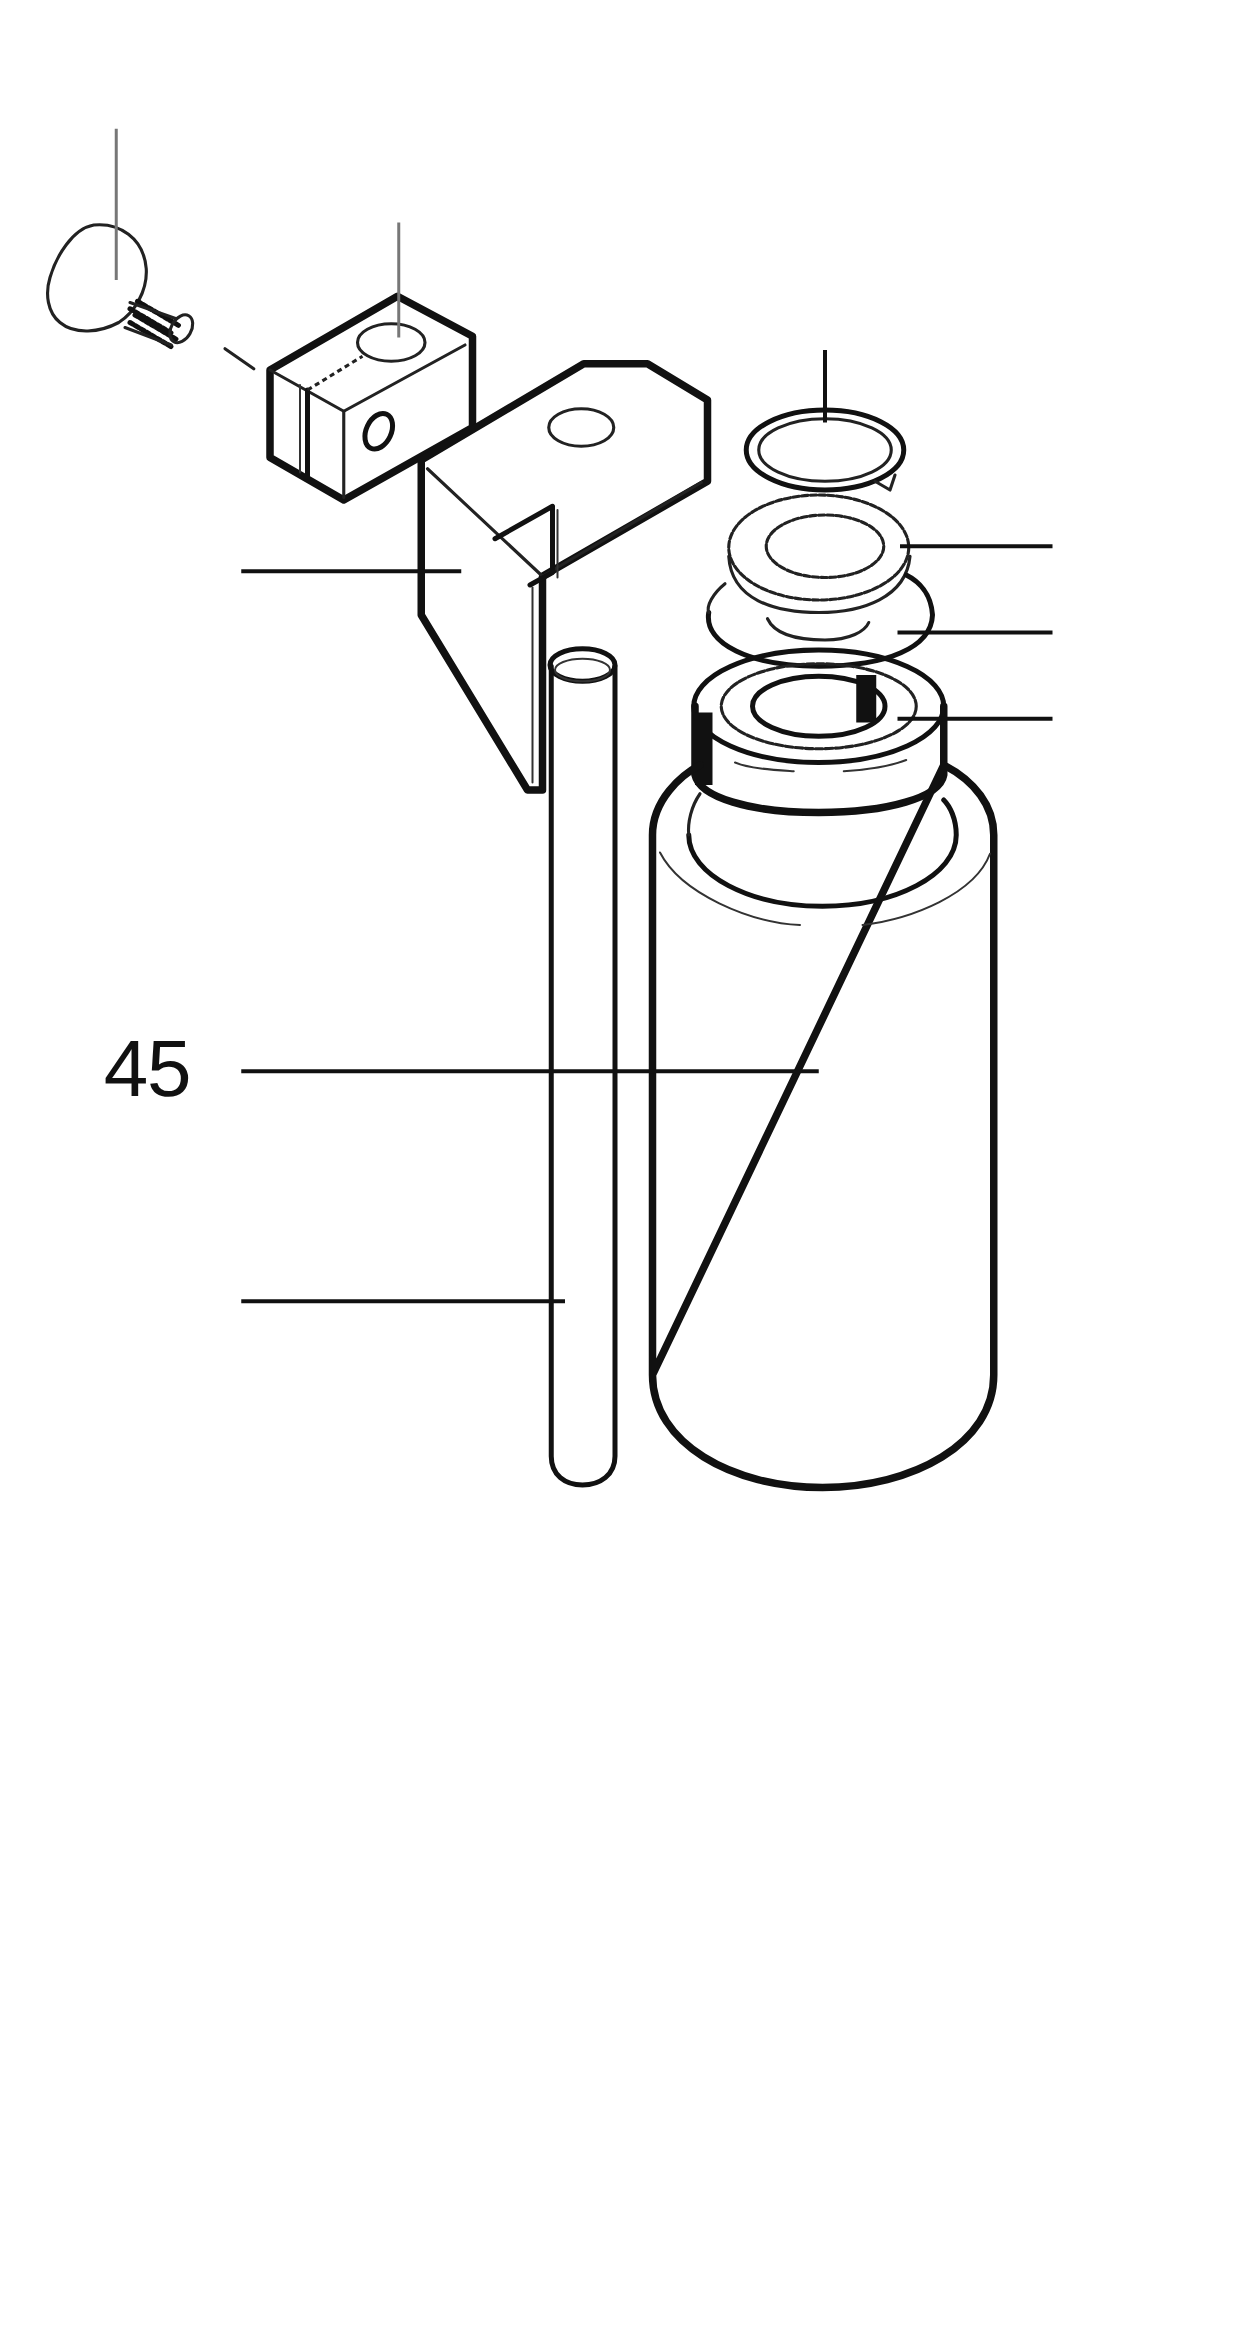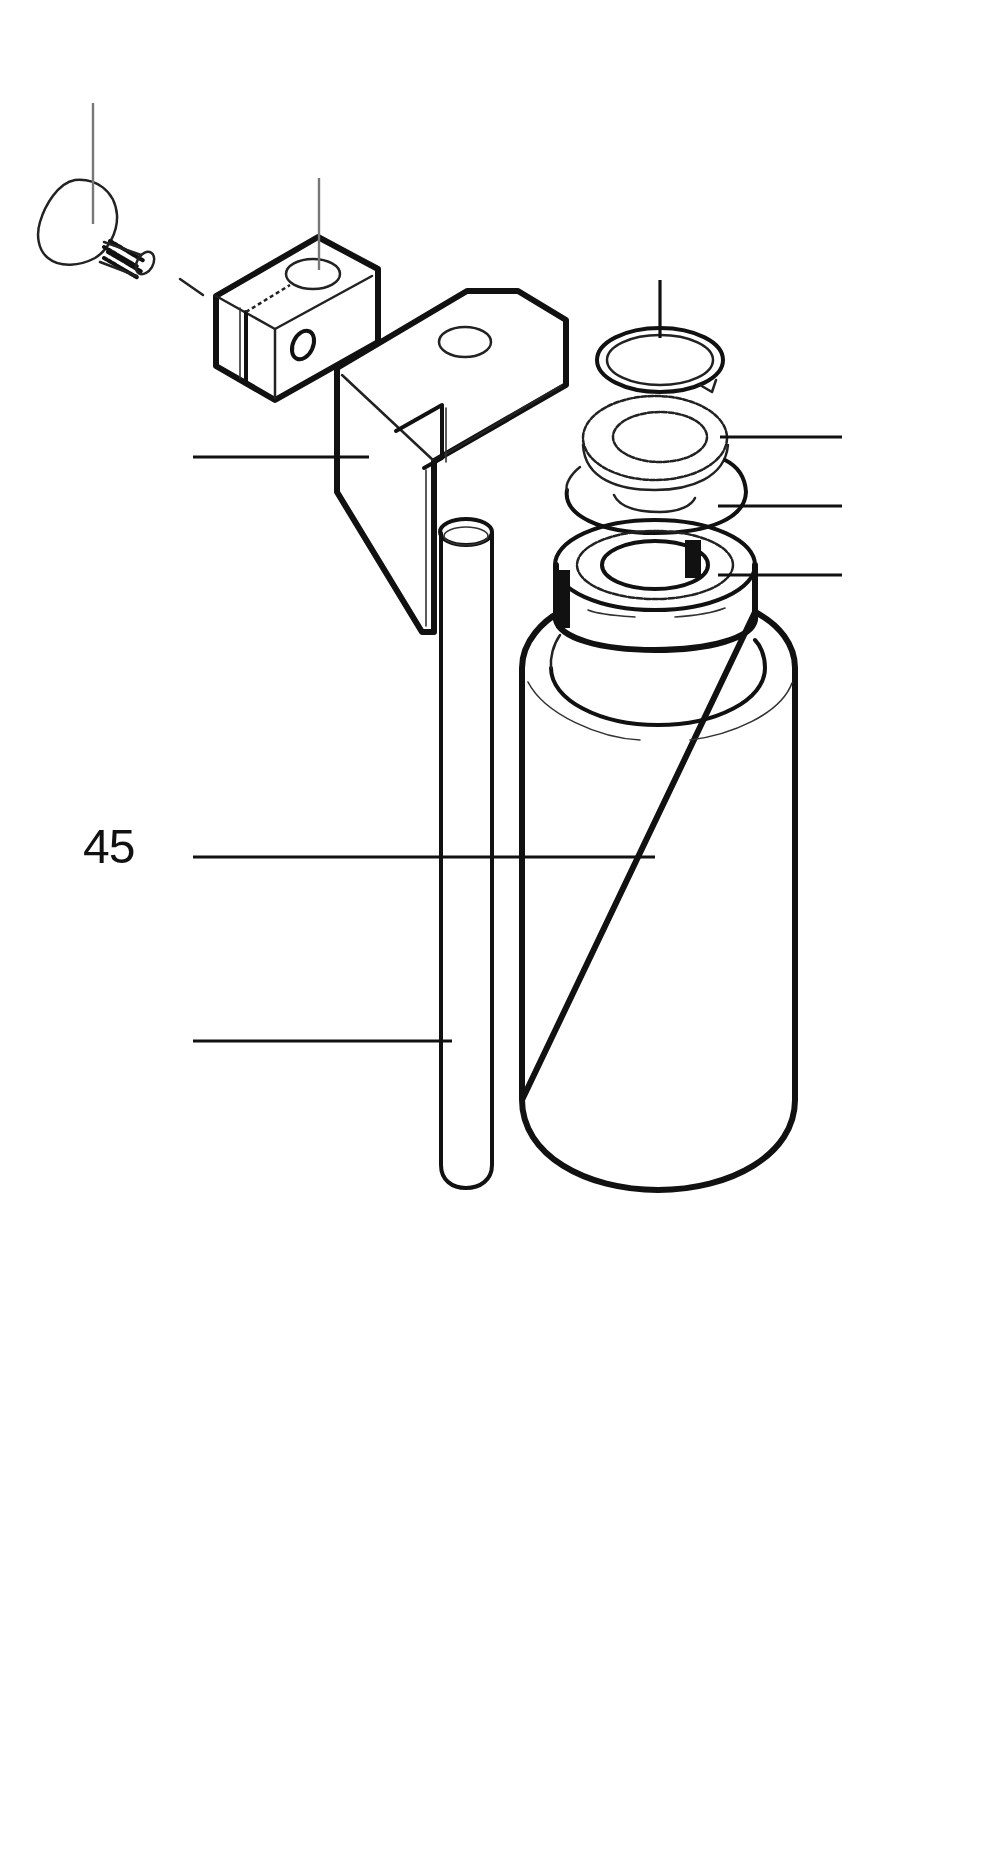--- a/index.html
+++ b/index.html
@@ -1,21 +1,21 @@
 <!DOCTYPE html>
 <html><head>
   <meta charset="utf-8">
   <style>
     html, body { margin: 0; padding: 0; background: #ffffff; }
     body { width: 1000px; height: 1861px; position: relative; overflow: hidden; }
     #diagram { position: absolute; left: 0; top: 0; width: 1000px; height: 1861px; }
     .callout-number {
       position: absolute;
       font-family: "Liberation Sans", "DejaVu Sans", sans-serif;
-      font-size: 48px;
+      font-size: 64px;
       color: #111111;
       line-height: 1;
       letter-spacing: -1px;
     }
     svg .thick { stroke: #111; stroke-width: 6; fill: none; stroke-linejoin: round; stroke-linecap: round; }
     svg .med { stroke: #111; stroke-width: 4; fill: none; stroke-linejoin: round; stroke-linecap: round; }
     svg .thin { stroke: #222; stroke-width: 2.5; fill: none; stroke-linejoin: round; stroke-linecap: round; }
     svg .hair { stroke: #333; stroke-width: 1.6; fill: none; stroke-linecap: round; }
     svg .leader { stroke: #111; stroke-width: 3.2; fill: none; stroke-linecap: butt; }
     svg .leader-grey { stroke: #777; stroke-width: 2.4; fill: none; }

